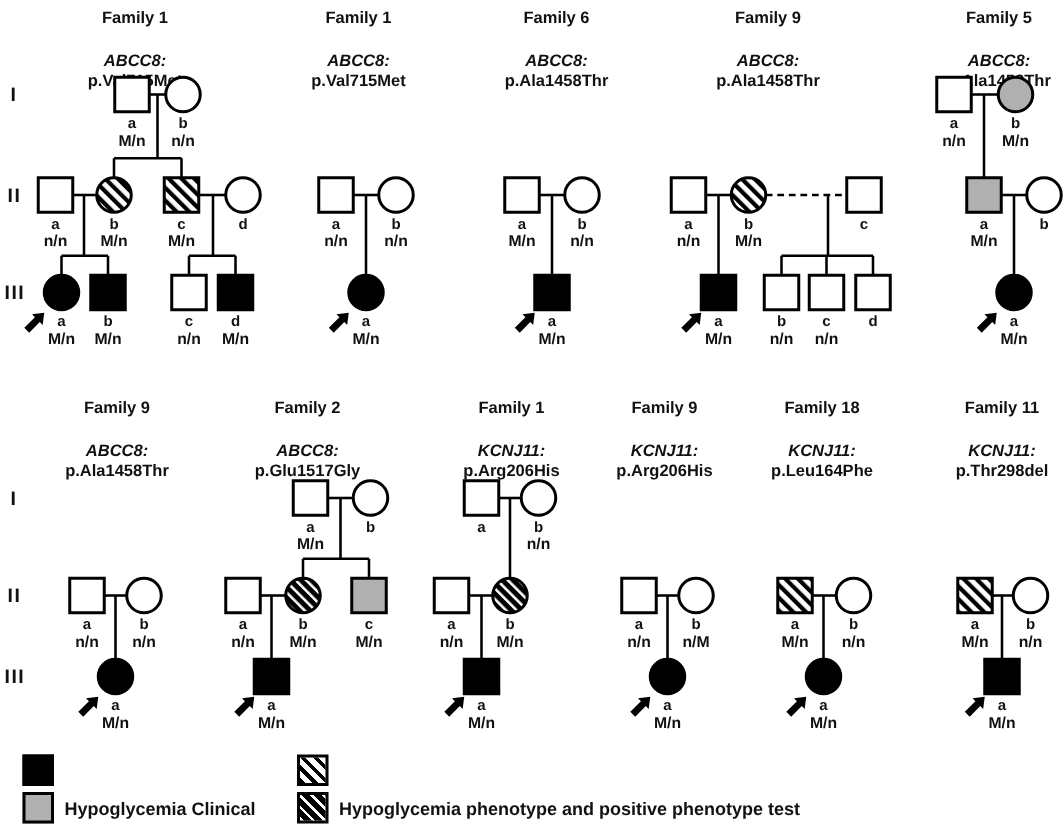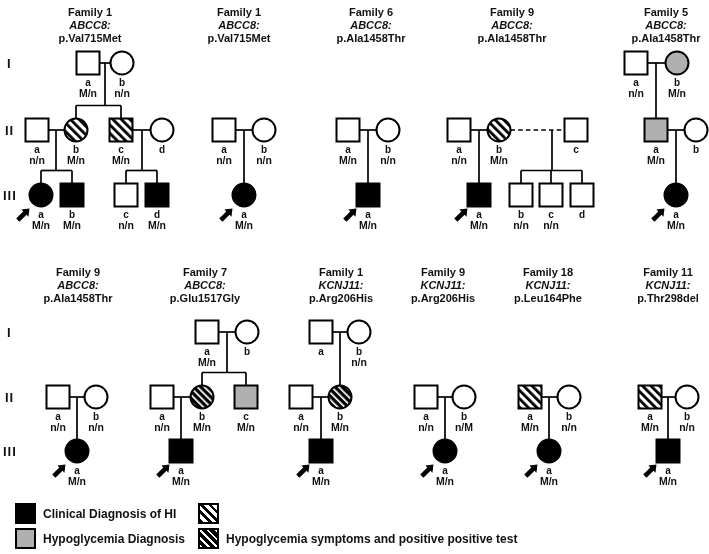--- a/index.html
+++ b/index.html
@@ -4,21 +4,21 @@
 <style>
   html,body{margin:0;padding:0;background:#fff;}
   #figure{
     position:relative;width:709px;height:554px;background:#ffffff;
     font-family:"Liberation Sans",sans-serif;overflow:hidden;color:#111;
   }
   .fam-header{position:absolute;width:120px;text-align:center;line-height:13px;}
   .fam-header.row1{top:6px;}
   .fam-header.row2{top:266px;}
   .fh-t,.fh-m{font-size:11px;font-weight:700;}
-  .fh-g{font-size:11px;font-weight:700;font-style:italic;}
+  .fh-g{font-size:11px;font-weight:700;font-style:italic;margin-top:16px;}
   .gen-label{position:absolute;transform:translateY(-50%);font-size:13px;font-weight:700;letter-spacing:1px;}
   #ped-svg{position:absolute;left:0;top:0;}
   .pl{stroke:#000;stroke-width:1.7;fill:none;}
   .dash{stroke-dasharray:4.5,3.2;}
   .shape{stroke:#000;stroke-width:2;}
   .pid{font:700 10px "Liberation Sans",sans-serif;text-anchor:middle;fill:#111;}
   .geno{font:700 10.5px "Liberation Sans",sans-serif;text-anchor:middle;fill:#111;}
   .legend-item{position:absolute;display:flex;align-items:center;}
   .sw{width:17px;height:17px;border:2px solid #000;flex:0 0 auto;}
   .sw-black{background:#000;}
@@ -57,21 +57,21 @@
     <div class="fh-g">ABCC8:</div>
     <div class="fh-m">p.Ala1458Thr</div>
   </div>
 
   <div class="fam-header row2" style="left:18px">
     <div class="fh-t">Family 9</div>
     <div class="fh-g">ABCC8:</div>
     <div class="fh-m">p.Ala1458Thr</div>
   </div>
   <div class="fam-header row2" style="left:145px">
-    <div class="fh-t">Family 7</div>
+    <div class="fh-t">Family 2</div>
     <div class="fh-g">ABCC8:</div>
     <div class="fh-m">p.Glu1517Gly</div>
   </div>
   <div class="fam-header row2" style="left:281px">
     <div class="fh-t">Family 1</div>
     <div class="fh-g">KCNJ11:</div>
     <div class="fh-m">p.Arg206His</div>
   </div>
   <div class="fam-header row2" style="left:383px">
     <div class="fh-t">Family 9</div>
@@ -336,27 +336,26 @@
           <rect x="656.5" y="439.5" width="23" height="23" fill="#000000" class="shape"></rect>
           <text x="668" y="473.5" class="pid">a</text>
           <text x="668" y="485" class="geno">M/n</text>
           <path d="M0,0 L-5,6.5 L-2.3,6.5 L-2.3,16.5 L2.3,16.5 L2.3,6.5 L5,6.5 Z" transform="translate(656.5,464.5) rotate(45)" fill="#000"></path>
         </g>
       </g>
   </svg>
 
   <div class="legend-item" style="left:15px;top:503px">
     <span class="sw sw-black"></span>
-    <span class="legend-text">Clinical Diagnosis of HI</span>
   </div>
   <div class="legend-item" style="left:15px;top:528px">
     <span class="sw sw-gray"></span>
-    <span class="legend-text">Hypoglycemia Diagnosis</span>
+    <span class="legend-text">Hypoglycemia Clinical</span>
   </div>
   <div class="legend-item" style="left:198px;top:503px">
     <span class="sw sw-hl"></span>
   </div>
   <div class="legend-item" style="left:198px;top:528px">
     <span class="sw sw-hd"></span>
-    <span class="legend-text">Hypoglycemia symptoms and positive positive test</span>
+    <span class="legend-text">Hypoglycemia phenotype and positive phenotype test</span>
   </div>
 
 </div>
 
 </body></html>

